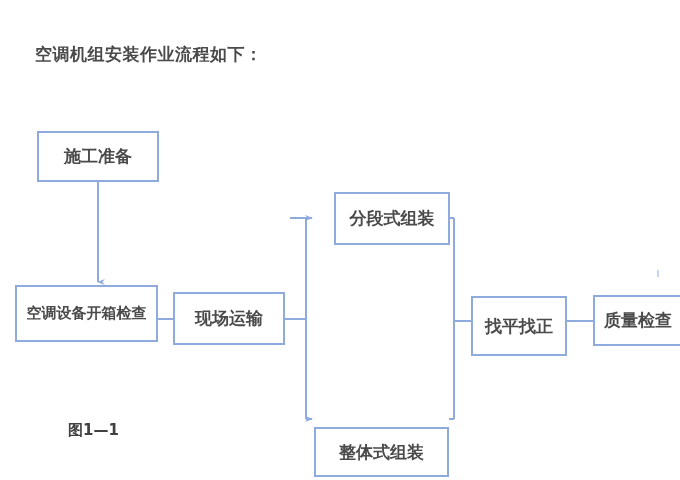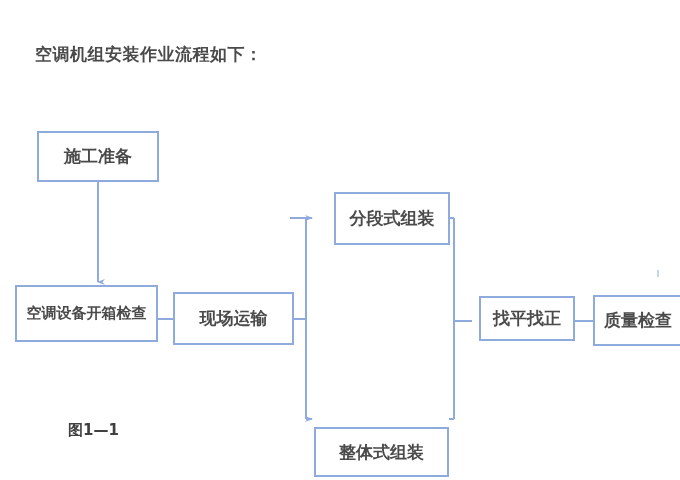--- a/index.html
+++ b/index.html
@@ -57,24 +57,24 @@
     justify-content: center;
     color: #4a4a4a;
     font-weight: bold;
     white-space: nowrap;
     z-index: 3;
   }
 
   
   #node-prep        { left: 24px;  top: 131px; width: 122px; height: 51px; font-size: 17px; }
   #node-unbox       { left: 2px;   top: 285px; width: 143px; height: 57px; font-size: 15px; }
-  #node-transport   { left: 160px; top: 292px; width: 121px; height: 53px; font-size: 17px; }
+  #node-transport   { left: 160px; top: 292px; width: 112px; height: 53px; font-size: 17px; }
   #node-segmented   { left: 301px; top: 192px; width: 116px; height: 53px; font-size: 17px; margin-left: 20px; }
   #node-integral    { left: 301px; top: 393px; width: 135px; height: 50px; font-size: 17px; margin-top: 34px; }
-  #node-leveling    { left: 458px; top: 296px; width: 96px;  height: 45px; font-size: 17px; margin-left: 8px; }
+  #node-leveling    { left: 458px; top: 296px; width: 96px;  height: 60px; font-size: 17px; }
   #node-quality     { left: 580px; top: 295px; width: 90px;  height: 51px; font-size: 17px; }
 
   
   #connectors {
     position: absolute;
     left: 0; top: 0;
     width: 680px;
     height: 480px;
     z-index: 1;
   }

